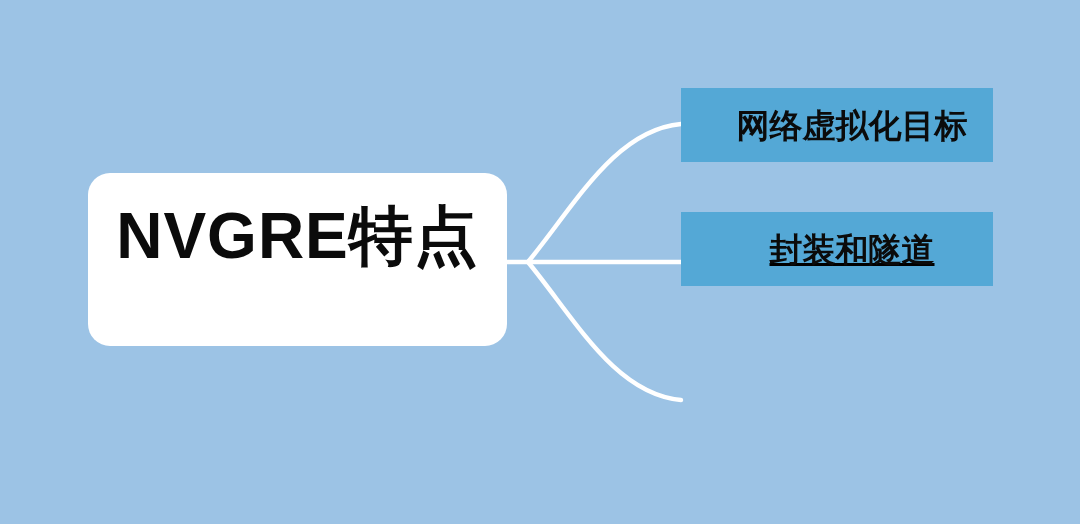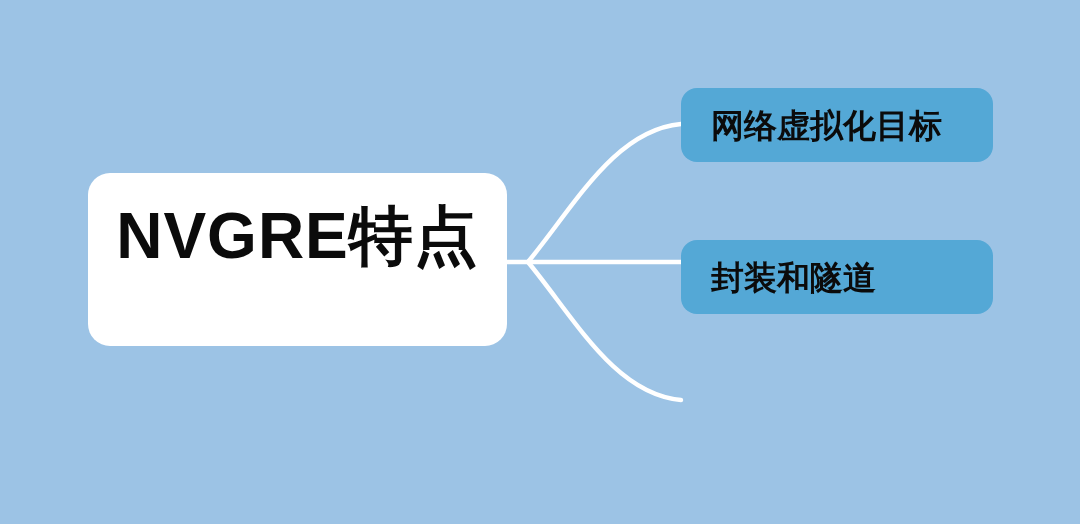--- a/index.html
+++ b/index.html
@@ -49,34 +49,35 @@
     color: var(--text);
     letter-spacing: 1px;
     white-space: nowrap;
     line-height: 1.05;
   }
   .node-branch {
     position: absolute;
     left: 681px;
     width: 312px; height: 74px;
     background: var(--branch-fill);
-    border-radius: 16px;
+    border-radius: 0;
     display: flex;
     align-items: center;
     padding-left: 30px;
+    justify-content: center;
   }
   .node-branch .label {
     font-size: 33px;
     font-weight: bold;
     color: var(--text);
     white-space: nowrap;
     line-height: 1;
   }
   .branch-1 { top: 88px; }
-  .branch-2 { top: 240px; }
+  .branch-2 { top: 212px; text-decoration: underline; }
   .branch-3 { top: 363px; }
 </style>
 </head>
 <body>
 
 <div class="canvas">
 
   <svg class="connectors" viewBox="0 0 1080 524" xmlns="http://www.w3.org/2000/svg">
     <path d="M 506 262 H 681"></path>
     <path d="M 528 262 C 575 205 615 130 681 124"></path>

